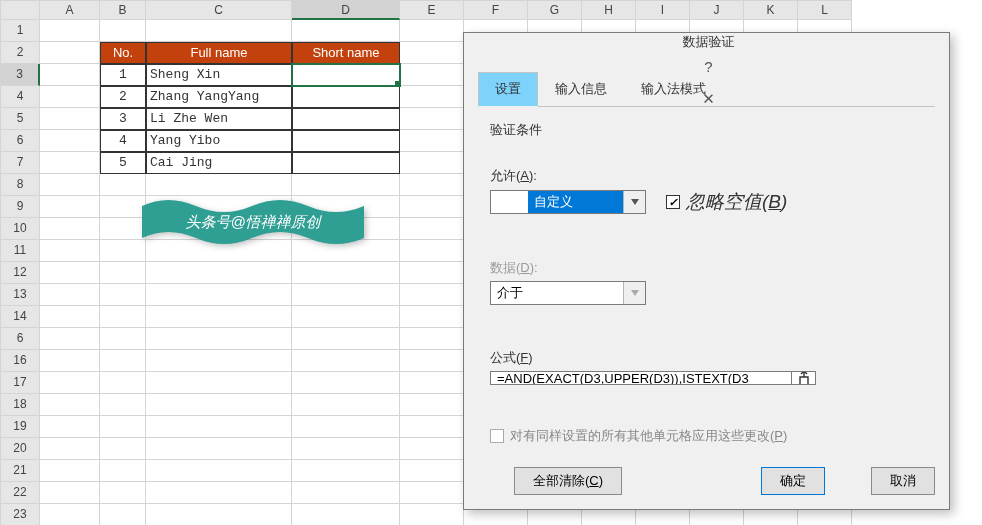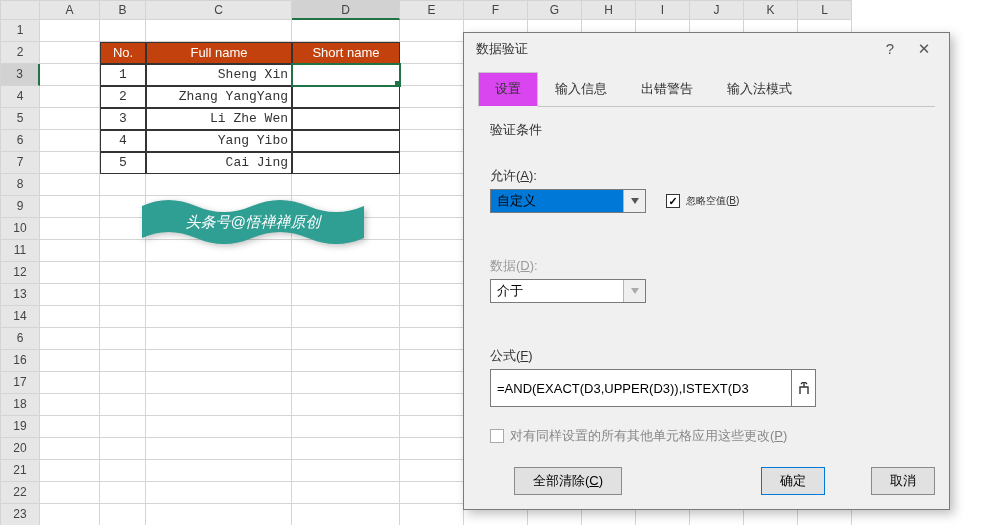--- a/index.html
+++ b/index.html
@@ -23,54 +23,54 @@
   .cF { width: 64px; }
   .cG { width: 54px; }
   .cH { width: 54px; }
   .cI { width: 54px; }
   .cJ { width: 54px; }
   .cK { width: 54px; }
   .cL { width: 54px; }
 
   
   .thdr { background: #c2410c; color: #fff; text-align: center; border: 1px solid #333 !important; }
-  .tdata { border: 1px solid #333 !important; text-align: right; font-family: "Courier New", monospace; }
+  .tdata { border: 1px solid #333 !important; text-align: left; font-family: "Courier New", monospace; }
   .tdata.num { text-align: center; }
 
   
   .selcell { outline: 2px solid #217346; outline-offset: -1px; position: relative; }
   .selcell::after { content: ""; position: absolute; right: -3px; bottom: -3px; width: 6px; height: 6px; background: #217346; border: 1px solid #fff; }
   .banner-wrap { position:absolute; left:140px; top:196px; width:226px; height:52px; filter: drop-shadow(2px 2px 3px rgba(0,0,0,0.25)); font-style: italic; }
   .banner-svg { width:100%; height:100%; }
 
   
   .dialog { position: absolute; left: 463px; top: 32px; width: 487px; height: 478px; background: #f0f0f0; border: 1px solid #7a7a7a; box-shadow: 4px 4px 10px rgba(0,0,0,0.25); }
-  .dlg-title { display: flex; align-items: center; height: 32px; padding: 0 8px 0 12px; font-size: 13px; }
+  .dlg-title { display: flex; align-items: center; height: 32px; padding: 0 8px 0 12px; font-size: 13px; flex-direction: column; }
   .dlg-title .t { flex: 1; }
   .dlg-title .icn { width: 34px; text-align: center; font-size: 15px; color: #555; cursor: pointer; line-height: 32px; }
   .tabs { display: flex; border-bottom: 1px solid #c5c5c5; margin: 6px 14px 0 14px; }
   .tab { padding: 7px 16px 8px 16px; font-size: 13px; color: #333; cursor: pointer; border: 1px solid transparent; border-bottom: none; position: relative; top: 1px; background: transparent; }
-  .tab.active { background: #d946ef; border-color: #c5c5c5; border-bottom: 1px solid #f0f0f0; }
+  .tab.active { background: #7dd3fc; border-color: #c5c5c5; border-bottom: 1px solid #f0f0f0; }
   .dlg-body { padding: 14px 26px 10px 26px; }
   .section-title { font-size: 13px; margin-bottom: 10px; }
   .field-row { display: flex; align-items: center; margin-bottom: 4px; }
   .lbl { font-size: 13px; margin-bottom: 4px; margin-top: 28px; }
   .select { position: relative; width: 156px; height: 24px; border: 1px solid #7a7a7a; background: #fff; display: flex; align-items: center; }
   .select .val { flex: 1; padding: 0 6px; font-size: 13px; line-height: 22px; }
   .select .caret { width: 22px; height: 22px; border-left: 1px solid #b5b5b5; display: flex; align-items: center; justify-content: center; background: #efefef; }
-  .select.hl .val { background: #0078d7; color: #000000; }
+  .select.hl .val { background: #0078d7; color: #ffffff; margin-left: 37px; }
   .select.disabled { color: #9a9a9a; }
   .select.disabled .val { color: #000000; }
   .caret svg { width: 8px; height: 6px; }
-  .chk { display: flex; align-items: center; gap: 6px; font-size: 10px; }
+  .chk { display: flex; align-items: center; gap: 6px; font-size: 19px; font-style: italic; }
   .chkbox { width: 14px; height: 14px; border: 1px solid #333; background: #fff; display: flex; align-items: center; justify-content: center; font-size: 11px; line-height: 1; }
   .chkbox.checked::after { content: "✓"; color: #000; font-weight: bold; }
   .chkbox.unchecked::after { content: ""; }
   .formula-wrap { display: flex; align-items: stretch; width: 326px; }
-  .formula-input { flex: 1; height: 38px; border: 1px solid #7a7a7a; background: #fff; padding: 0 6px; font-size: 13px; font-family: Arial, sans-serif; }
+  .formula-input { flex: 1; height: 14px; border: 1px solid #7a7a7a; background: #fff; padding: 0 6px; font-size: 13px; font-family: Arial, sans-serif; }
   .range-btn { width: 24px; border: 1px solid #7a7a7a; border-left: none; background: #fff; display: flex; align-items: center; justify-content: center; cursor: pointer; }
   .range-btn svg { width: 12px; height: 12px; }
   .dlg-footer { position: absolute; left: 14px; right: 14px; bottom: 14px; display: flex; align-items: center; }
   .btn { height: 28px; padding: 0 18px; border: 1px solid #8a8a8a; background: #e1e1e1; font-size: 13px; cursor: pointer; margin-left: 36px; }
   .btn.primary { border: 1px solid #0078d7; }
   .spacer { flex: 1; }
   .apply-row { position: absolute; left: 26px; bottom: 64px; display: flex; align-items: center; gap: 6px; font-size: 13px; color: #888; }
   .apply-row .chkbox { border-color: #aaa; }
   .underline { text-decoration: underline; }
   .gap { height: 12px; }
@@ -452,21 +452,20 @@
 
 <div class="dialog">
   <div class="dlg-title">
     <span class="t">数据验证</span>
     <span class="icn">?</span>
     <span class="icn">✕</span>
   </div>
   <div class="tabs">
     <div class="tab active">设置</div>
     <div class="tab">输入信息</div>
-    <div class="tab">出错警告</div>
     <div class="tab">输入法模式</div>
   </div>
   <div class="dlg-body">
     <div class="section-title">验证条件</div>
 
     <div class="lbl">
       <span>允许(</span><span class="underline">A</span><span>):</span>
     </div>
     <div class="field-row">
       <div class="select hl">

